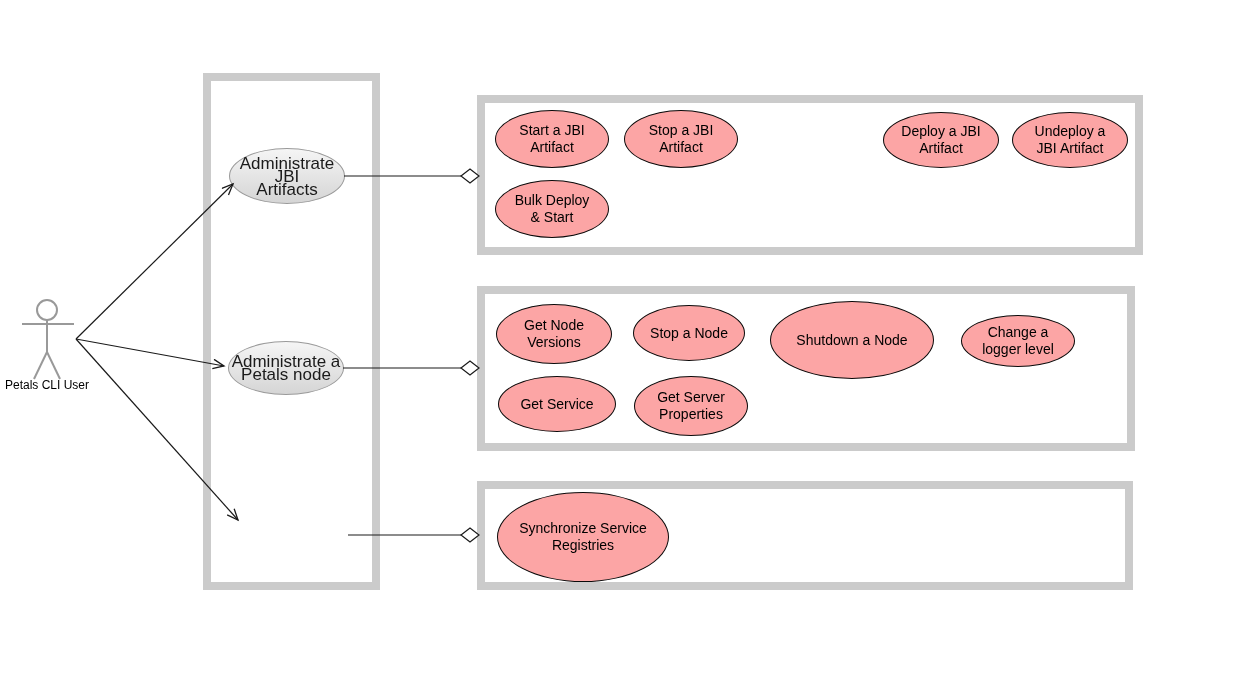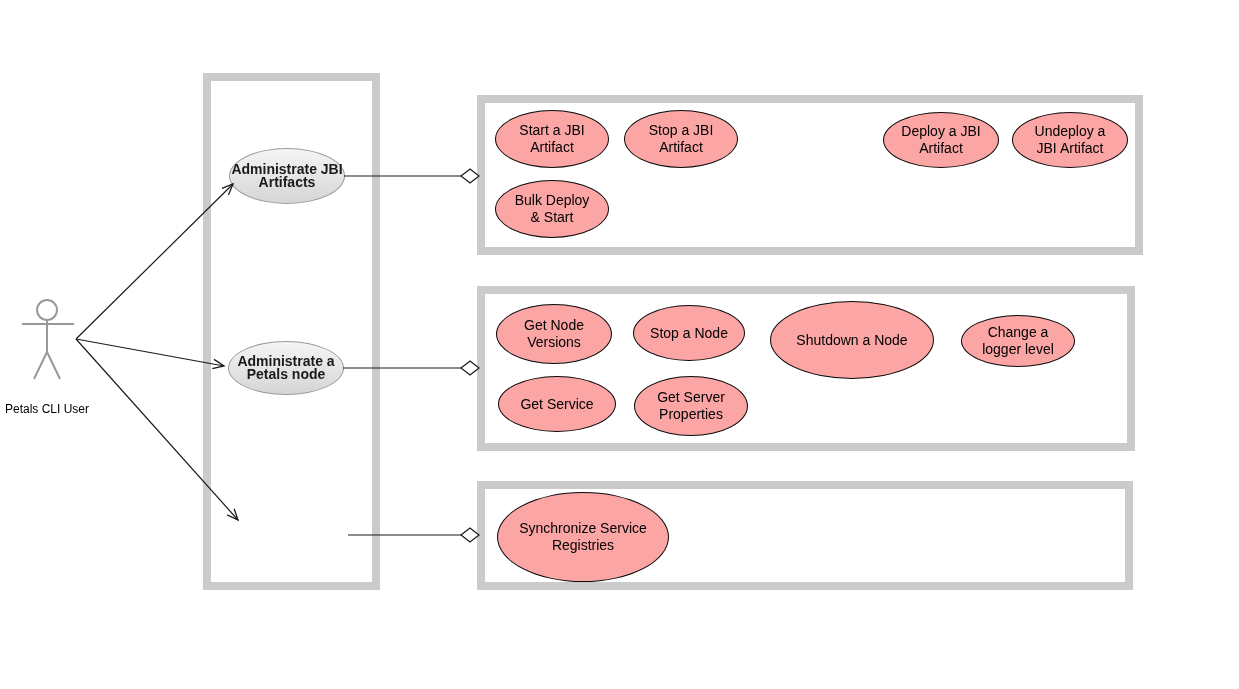--- a/index.html
+++ b/index.html
@@ -31,35 +31,33 @@
   .uc.white {
     background: #fca5a5;
     border: 1.5px solid #0a0a0a;
     font-size: 14px;
     line-height: 17px;
     color: #000000;
   }
   .uc.primary {
     background: linear-gradient(#f5f5f5, #d5d5d5);
     border: 1px solid #9a9a9a;
-    font-size: 14px;
+    font-size: 17px;
     line-height: 13px;
     color: #1a1a1a;
-    font-weight: bold;
   }
   .actor-label {
     position: absolute;
     left: 1px;
     top: 378px;
     width: 92px;
     text-align: center;
     font-size: 12px;
     color: #000000;
     z-index: 2;
-    margin-top: 24px;
   }
   .wires {
     position: absolute;
     left: 0; top: 0;
     width: 1239px;
     height: 689px;
     z-index: 3;
     pointer-events: none;
   }
 </style>

